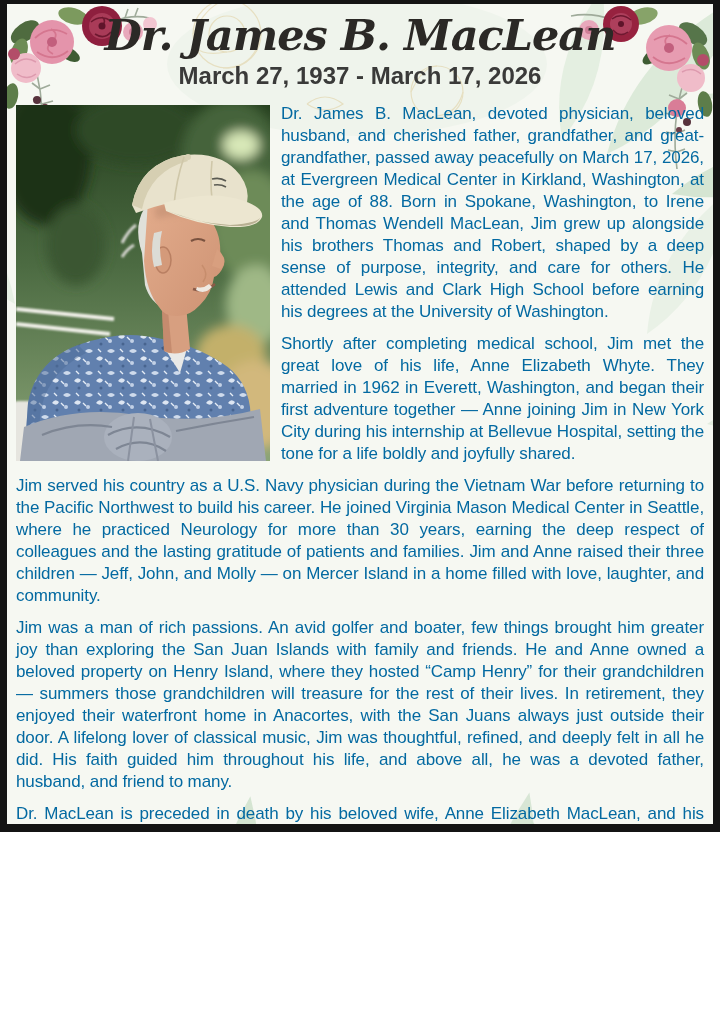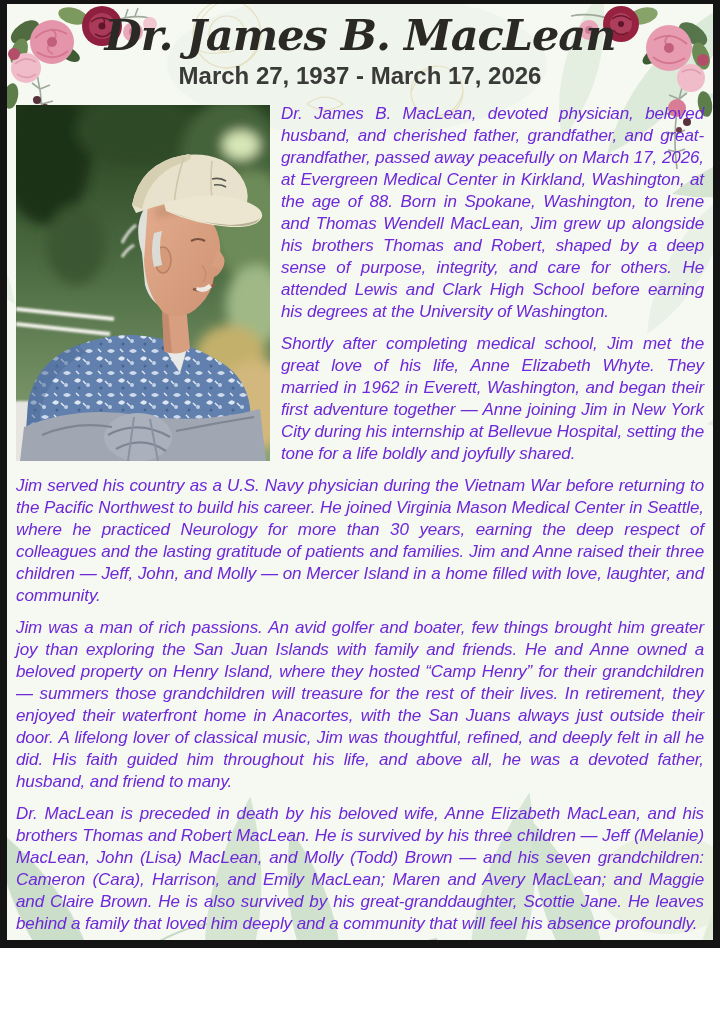--- a/index.html
+++ b/index.html
@@ -1,18 +1,18 @@
 <!DOCTYPE html>
 <html><head>
 <meta charset="utf-8">
 <style>
   html,body{margin:0;padding:0;}
   .page{
     position:relative;
-    width:720px;height:948px;
+    width:720px;height:832px;
     background:#141414;
     box-sizing:border-box;
     padding:4px 7px 8px 7px;
     overflow:hidden;
     font-family:"Liberation Sans", sans-serif;
   }
   .sheet{
     position:relative;
     width:100%;height:100%;
     background:#f6f8f2;
@@ -57,23 +57,22 @@
     margin:2px 11px 5px 0;
     background:#2c452a;
     overflow:hidden;
   }
   .photo svg{display:block;}
   p.obit{
     margin:0 0 10px 0;
     font-size:17px;
     line-height:22px;
     text-align:justify;
-    color:#6d28d9;
+    color:#0369a1;
     letter-spacing:-0.1px;
-    font-style:italic;
   }
   p.obit:last-child{margin-bottom:16px;}
 </style>
 </head>
 <body>
 
 <div class="page">
   <div class="sheet">
 
     <svg class="bg-decor" width="706" height="1012" viewBox="0 0 706 1012">

